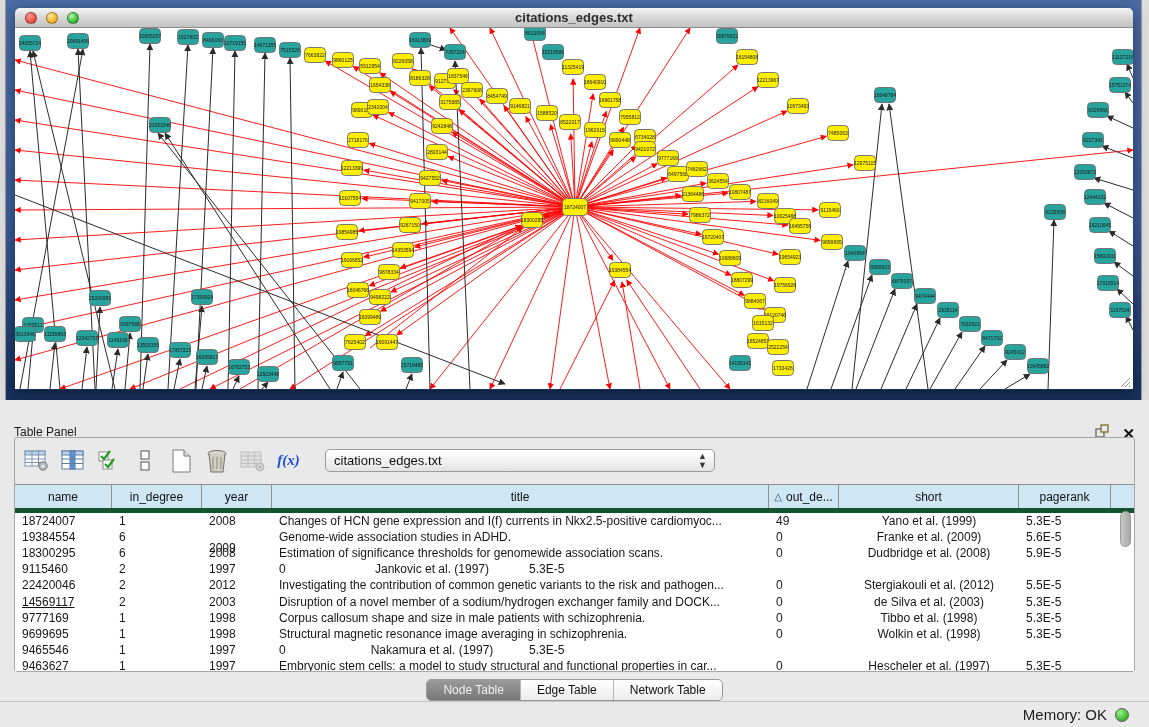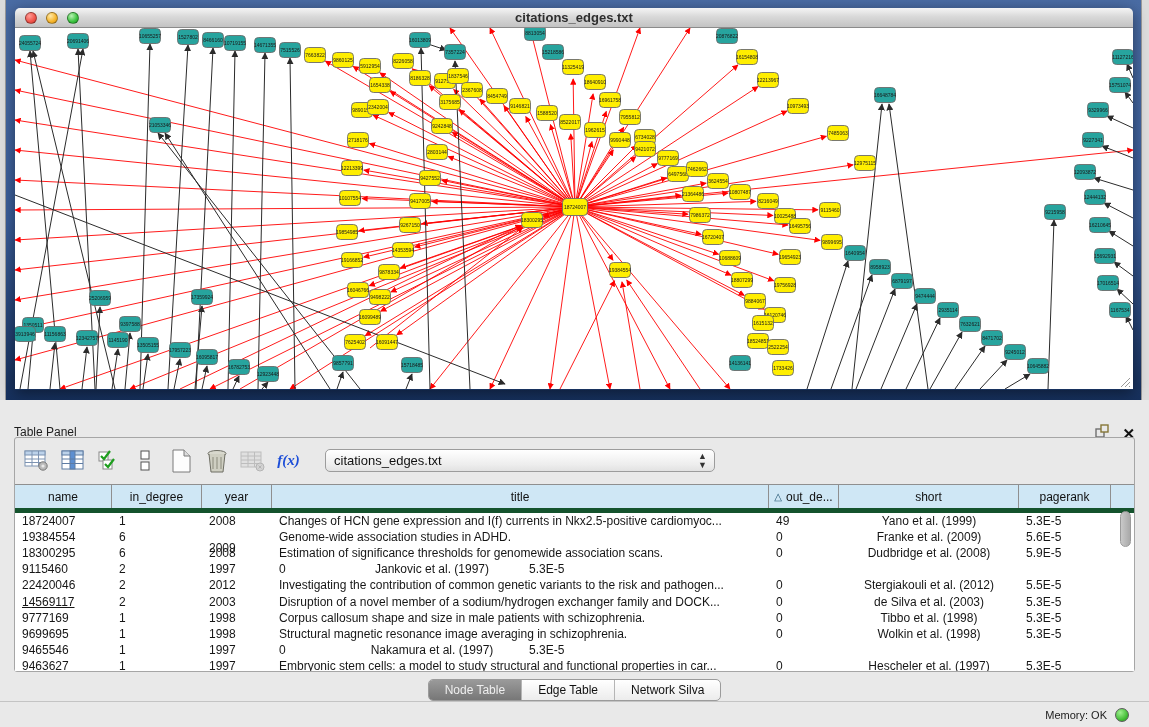--- a/index.html
+++ b/index.html
@@ -56,21 +56,21 @@
   
   .tabbar{position:absolute;left:0;right:0;bottom:26px;display:flex;justify-content:center;}
   .seg{display:flex;border:1px solid #9b9b9b;border-radius:5px;overflow:hidden;height:22px;
     background:linear-gradient(#fff,#ececec);}
   .seg-btn{padding:0 16px;font-size:12px;color:#111;display:flex;align-items:center;
     border-right:1px solid #b5b5b5;background:transparent;}
   .seg-btn:last-child{border-right:none;}
   .seg-btn.sel{background:linear-gradient(#9a9a9a,#777);color:#efefef;}
   .statusbar{position:absolute;left:0;right:0;bottom:0;height:26px;border-top:1px solid #c4c4c4;
     display:flex;align-items:center;justify-content:flex-end;gap:8px;padding-right:20px;}
-  .mem-label{font-size:11px;color:#1c1c1c;}
+  .mem-label{font-size:15px;color:#1c1c1c;}
   .mem-dot{width:14px;height:14px;border-radius:50%;border:1px solid #5b5b5b;
     background:radial-gradient(circle at 35% 30%,#9ef08e,#3fba33 65%,#2e8f26);}
   .xclose{font-size:15px;font-weight:bold;color:#111;line-height:14px;}
 </style>
 </head>
 <body>
 
 <div class="screen">
 
   <div class="desktop"></div>
@@ -940,21 +940,21 @@
         <div class="vscroll">
           <div class="vthumb"></div>
         </div>
       </div>
     </div>
 
     <div class="tabbar">
       <div class="seg">
           <div class="seg-btn sel">Node Table</div>
           <div class="seg-btn">Edge Table</div>
-          <div class="seg-btn">Network Silva</div>
+          <div class="seg-btn">Network Table</div>
         </div>
     </div>
 
     <div class="statusbar">
       <span class="mem-label">Memory: OK</span>
       <span class="mem-dot"></span>
     </div>
   </div>
 </div>
 

